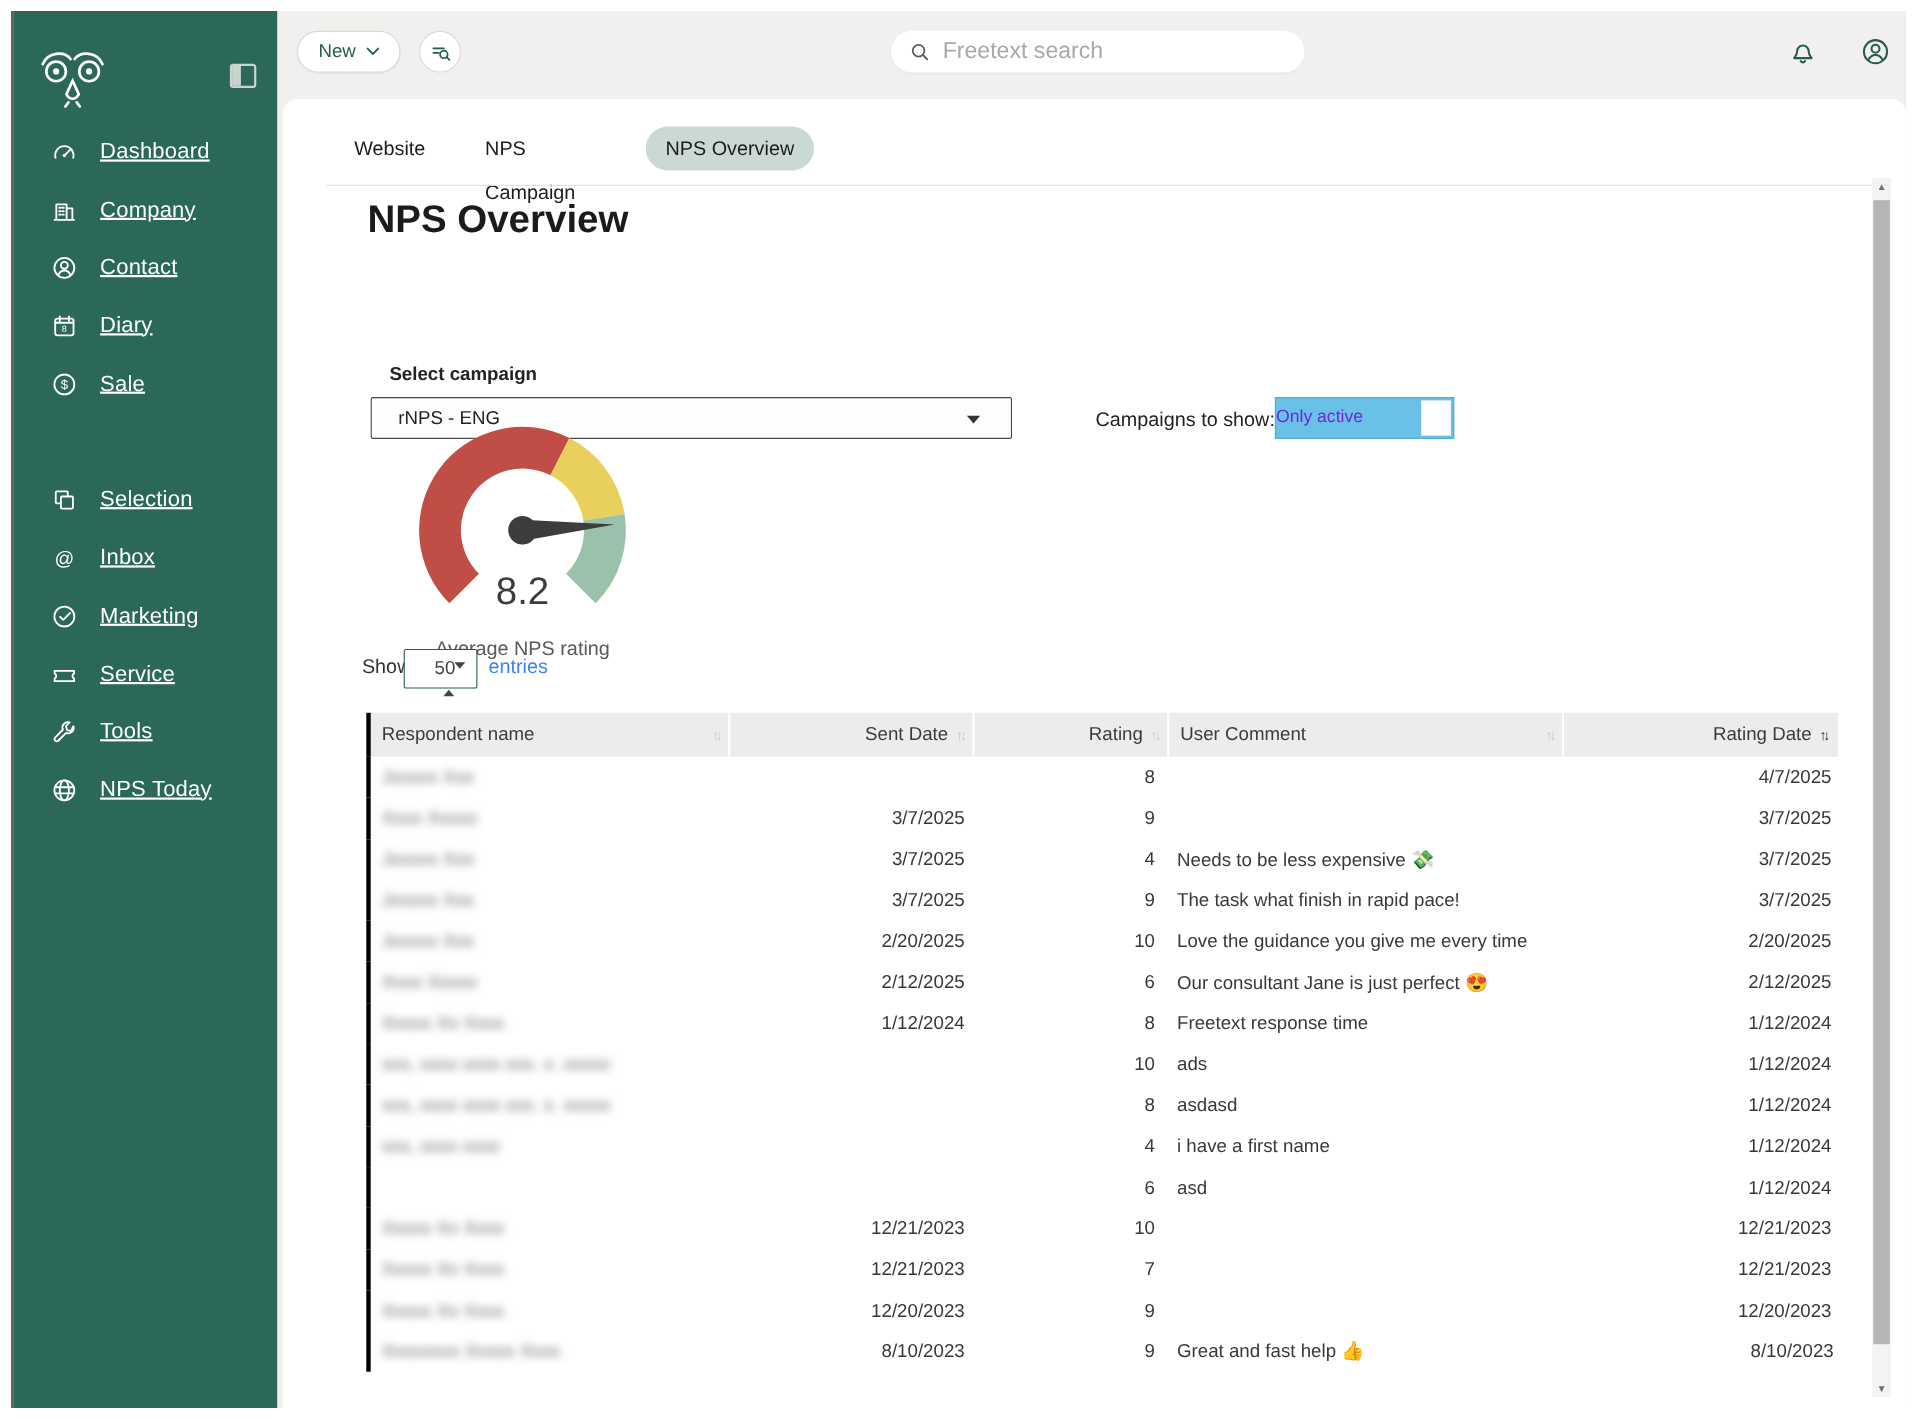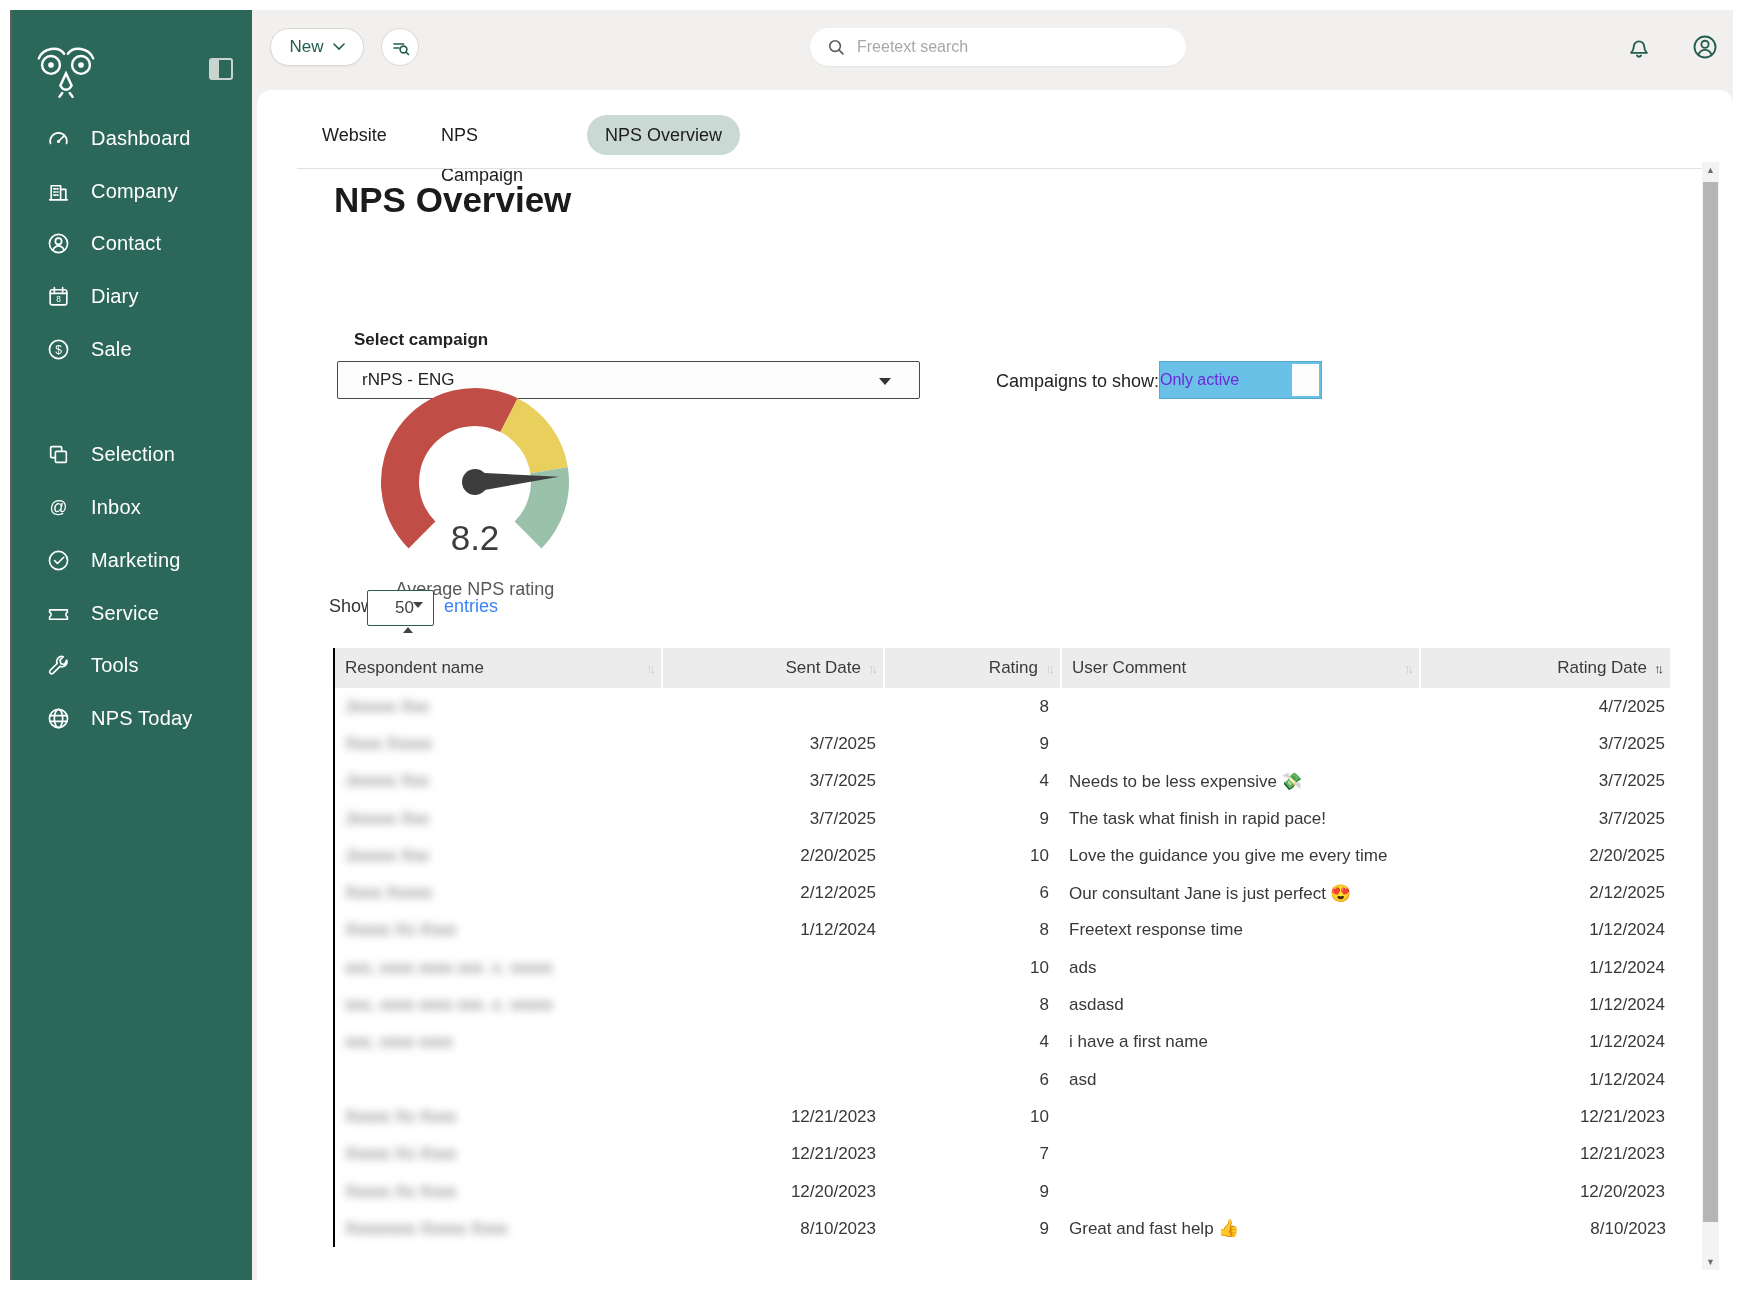--- a/index.html
+++ b/index.html
@@ -10,40 +10,40 @@
 
   
   .sidebar { position:absolute; left:0; top:0; width:240px; height:100%;
              background:#2c685a; }
   .logo { position:absolute; left:24px; top:34px; }
   .collapse-btn { position:absolute; left:197px; top:48px; width:24px; height:22px;
                   border:2px solid #c9d4cf; border-radius:3px; cursor:pointer; }
   .collapse-btn .bar { position:absolute; left:0; top:0; width:8px; height:100%;
                        background:#c9d4cf; }
   .side-item { position:absolute; left:0; width:100%; height:42px; display:flex;
-               align-items:center; padding-left:34px; gap:20px; cursor:pointer; color:#fff; }
+               align-items:center; padding-left:34px; gap:20px; cursor:pointer; color:#fff;text-decoration:underline; }
   .side-item .slabel { font-size:20px; letter-spacing:.2px; }
   .sicon { width:25px; height:25px; display:inline-flex; }
   .sicon svg { width:25px; height:25px; stroke:#fff; fill:none;
                stroke-width:1.6; stroke-linecap:round; stroke-linejoin:round; }
 
   
   .topbar { position:absolute; left:240px; top:0; right:0; height:80px; }
   .btn-new { position:absolute; left:18px; top:18px; width:94px; height:38px;
              background:#fff; border:1px solid #dcd9d5; border-radius:19px;
              display:flex; align-items:center; justify-content:center; gap:9px;
              color:#245c50; font-size:17px; cursor:pointer;
              box-shadow:0 1px 2px rgba(0,0,0,.05); }
   .btn-filter { position:absolute; left:129px; top:18px; width:38px; height:38px;
                 background:#fff; border:1px solid #dcd9d5; border-radius:50%;
                 display:flex; align-items:center; justify-content:center; cursor:pointer; }
   .search-pill { position:absolute; left:558px; top:18px; width:376px; height:38px;
                  background:#fff; border-radius:19px; display:flex; align-items:center;
                  padding-left:15px; gap:10px; box-shadow:0 1px 2px rgba(0,0,0,.05); }
-  .search-pill input { border:none; outline:none; flex:1; font-size:16px;
+  .search-pill input { border:none; outline:none; flex:1; font-size:21px;
                        color:#444; background:transparent; font-family:inherit; }
   .search-pill input::placeholder { color:#a8a8a8; }
   .icon-btn { position:absolute; top:21px; width:32px; height:32px; display:flex;
               align-items:center; justify-content:center; cursor:pointer; }
   .icon-btn svg { stroke:#245c50; fill:none; stroke-width:1.6;
                   stroke-linecap:round; stroke-linejoin:round; }
 
   
   .card { position:absolute; left:245px; top:80px; right:0; bottom:0;
           background:#fff; border-radius:14px 14px 0 0; }
@@ -91,21 +91,21 @@
   .entries-select .spinner { position:absolute; right:10px; top:10px; }
   .entries-select .spinner .up { width:0; height:0; border-left:5px solid transparent;
         border-right:5px solid transparent; border-bottom:6px solid #444; margin-bottom:3px; }
   .entries-select .spinner .down { width:0; height:0; border-left:5px solid transparent;
         border-right:5px solid transparent; border-top:6px solid #444; }
   .entries-label { position:absolute; left:187px; top:506px; font-size:18px; color:#3b82f6; }
 
   
   .data-table { position:absolute; left:76px; top:558px; width:1299px;
                 border-collapse:collapse; table-layout:fixed;
-                border-left:2px solid #000000; }
+                border-left:4px solid #000000; }
   .data-table th:nth-child(1), .data-table td:nth-child(1) { width:328px; }
   .data-table th:nth-child(2), .data-table td:nth-child(2) { width:222px; }
   .data-table th:nth-child(3), .data-table td:nth-child(3) { width:177px; }
   .data-table th:nth-child(4), .data-table td:nth-child(4) { width:359px; }
   .data-table th:nth-child(5), .data-table td:nth-child(5) { width:250px; }
   .data-table th { height:40px; background:#ececec; font-weight:normal; font-size:17px;
                    color:#3b3b3b; border-right:2px solid #fff; cursor:pointer;
                    padding:0 8px 0 10px; }
   .data-table th:last-child { border-right:none; }
   .th-inner { display:flex; align-items:center; height:100%; gap:7px; }

